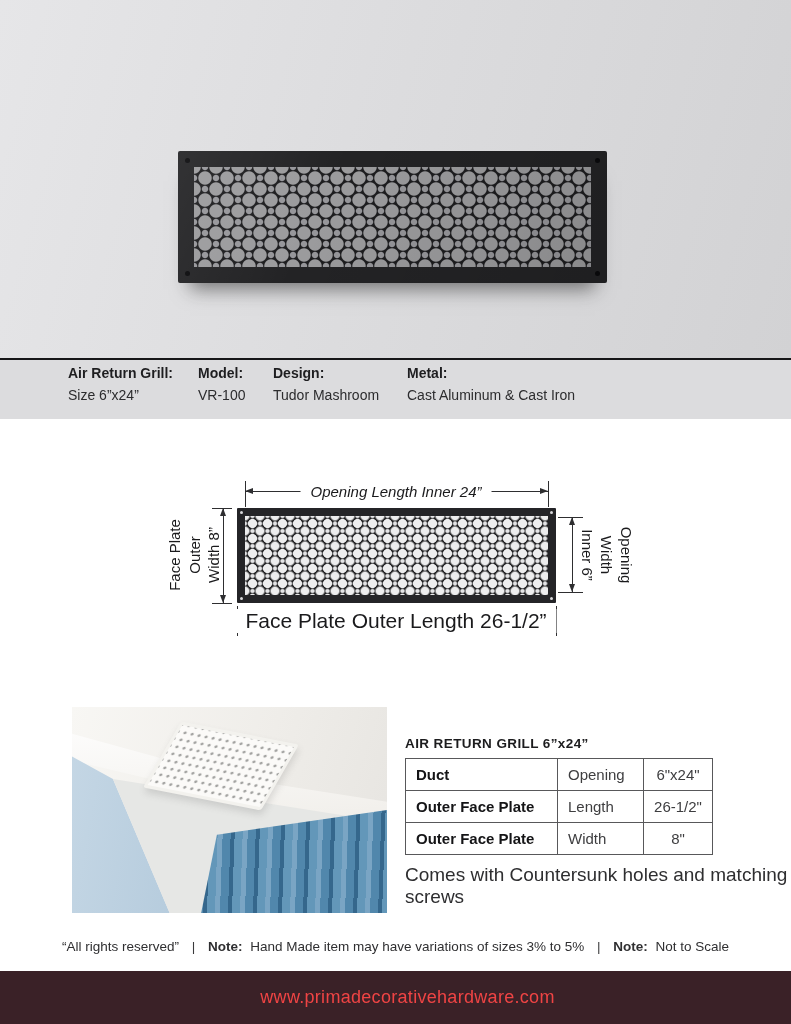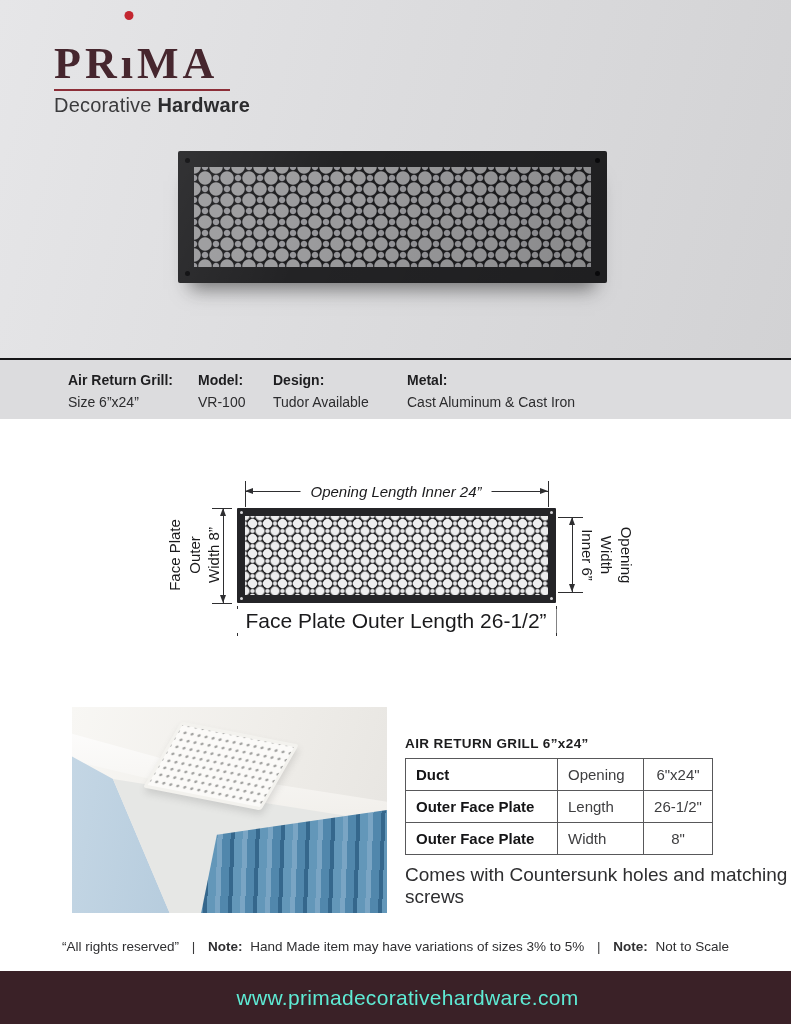--- a/index.html
+++ b/index.html
@@ -51,21 +51,21 @@
     background-size:22px 22px;
     background-position:0 0, 11px 11px, 11px 0, 0 11px;
   }
   .screw { position:absolute; width:5px; height:5px; border-radius:50%; background:#0a0a0c; }
   .s-tl { left:7px; top:7px; } .s-tr { right:7px; top:7px; }
   .s-bl { left:7px; bottom:7px; } .s-br { right:7px; bottom:7px; }
 
   
   .divider { position:absolute; left:0; top:358px; width:791px; height:2px; background:#161618; }
   .info-bar { position:absolute; left:0; top:360px; width:791px; height:59px; background:#dcdcde; }
-  .info-item { position:absolute; top:11px; }
+  .info-item { position:absolute; top:4px; }
   .ii-0 { left:68px; } .ii-1 { left:198px; } .ii-2 { left:273px; } .ii-3 { left:407px; } .ii-4 { left:595px; }
   .info-label { font-weight:700; font-size:14px; color:#1e1e20; line-height:1.3; }
   .info-value { font-size:14px; color:#2c2c2e; line-height:1.3; margin-top:4px; }
 
   
   .diagram { position:absolute; left:0; top:420px; width:791px; height:290px; background:#ffffff; }
   .dg-plate {
     position:absolute; left:237px; top:88px; width:319px; height:95px;
     background:#242427; padding:8px; box-sizing:border-box; border-radius:1px;
   }
@@ -178,36 +178,28 @@
   .footnote {
     position:absolute; left:0; top:939px; width:791px; text-align:center;
     font-size:13.5px; color:#2f2f31; white-space:nowrap;
   }
   .footnote .sep { margin:0 9px; color:#3a3a3c; }
   .footnote .nlabel { font-weight:700; margin-right:4px; }
   .footer {
     position:absolute; left:0; top:971px; width:791px; height:53px;
     background:#3a2127; display:flex; align-items:center; justify-content:center;
   }
-  .footer-url { color:#5eead4; font-size:21px; letter-spacing:0.3px;margin-left:24px; }
+  .footer-url { color:#ef4444; font-size:18px; letter-spacing:0.3px;margin-left:24px; }
 </style>
 </head>
 <body>
 
 <div class="page">
 
   <div class="top-section">
-    <div class="logo">
-      <div class="brand"><span>PR</span><span class="brand-i"><span>ı</span><span class="idot"></span></span><span>MA</span></div>
-      <div class="brand-underline"></div>
-      <div class="tagline">
-        <span>Decorative</span>
-        <span class="bold">Hardware</span>
-      </div>
-    </div>
 
     <div class="product-grill">
       <div class="pg-pattern"></div>
       <span class="screw s-tl"></span>
       <span class="screw s-tr"></span>
       <span class="screw s-bl"></span>
       <span class="screw s-br"></span>
     </div>
   </div>
 
@@ -217,21 +209,21 @@
     <div class="info-item ii-0">
       <div class="info-label">Air Return Grill:</div>
       <div class="info-value">Size 6”x24”</div>
     </div>
     <div class="info-item ii-1">
       <div class="info-label">Model:</div>
       <div class="info-value">VR-100</div>
     </div>
     <div class="info-item ii-2">
       <div class="info-label">Design:</div>
-      <div class="info-value">Tudor Available</div>
+      <div class="info-value">Tudor Mashroom</div>
     </div>
     <div class="info-item ii-3">
       <div class="info-label">Metal:</div>
       <div class="info-value">Cast Aluminum &amp; Cast Iron</div>
     </div>
   </div>
 
   <div class="diagram">
     <div class="dg-plate">
       <div class="dg-pattern"></div>

